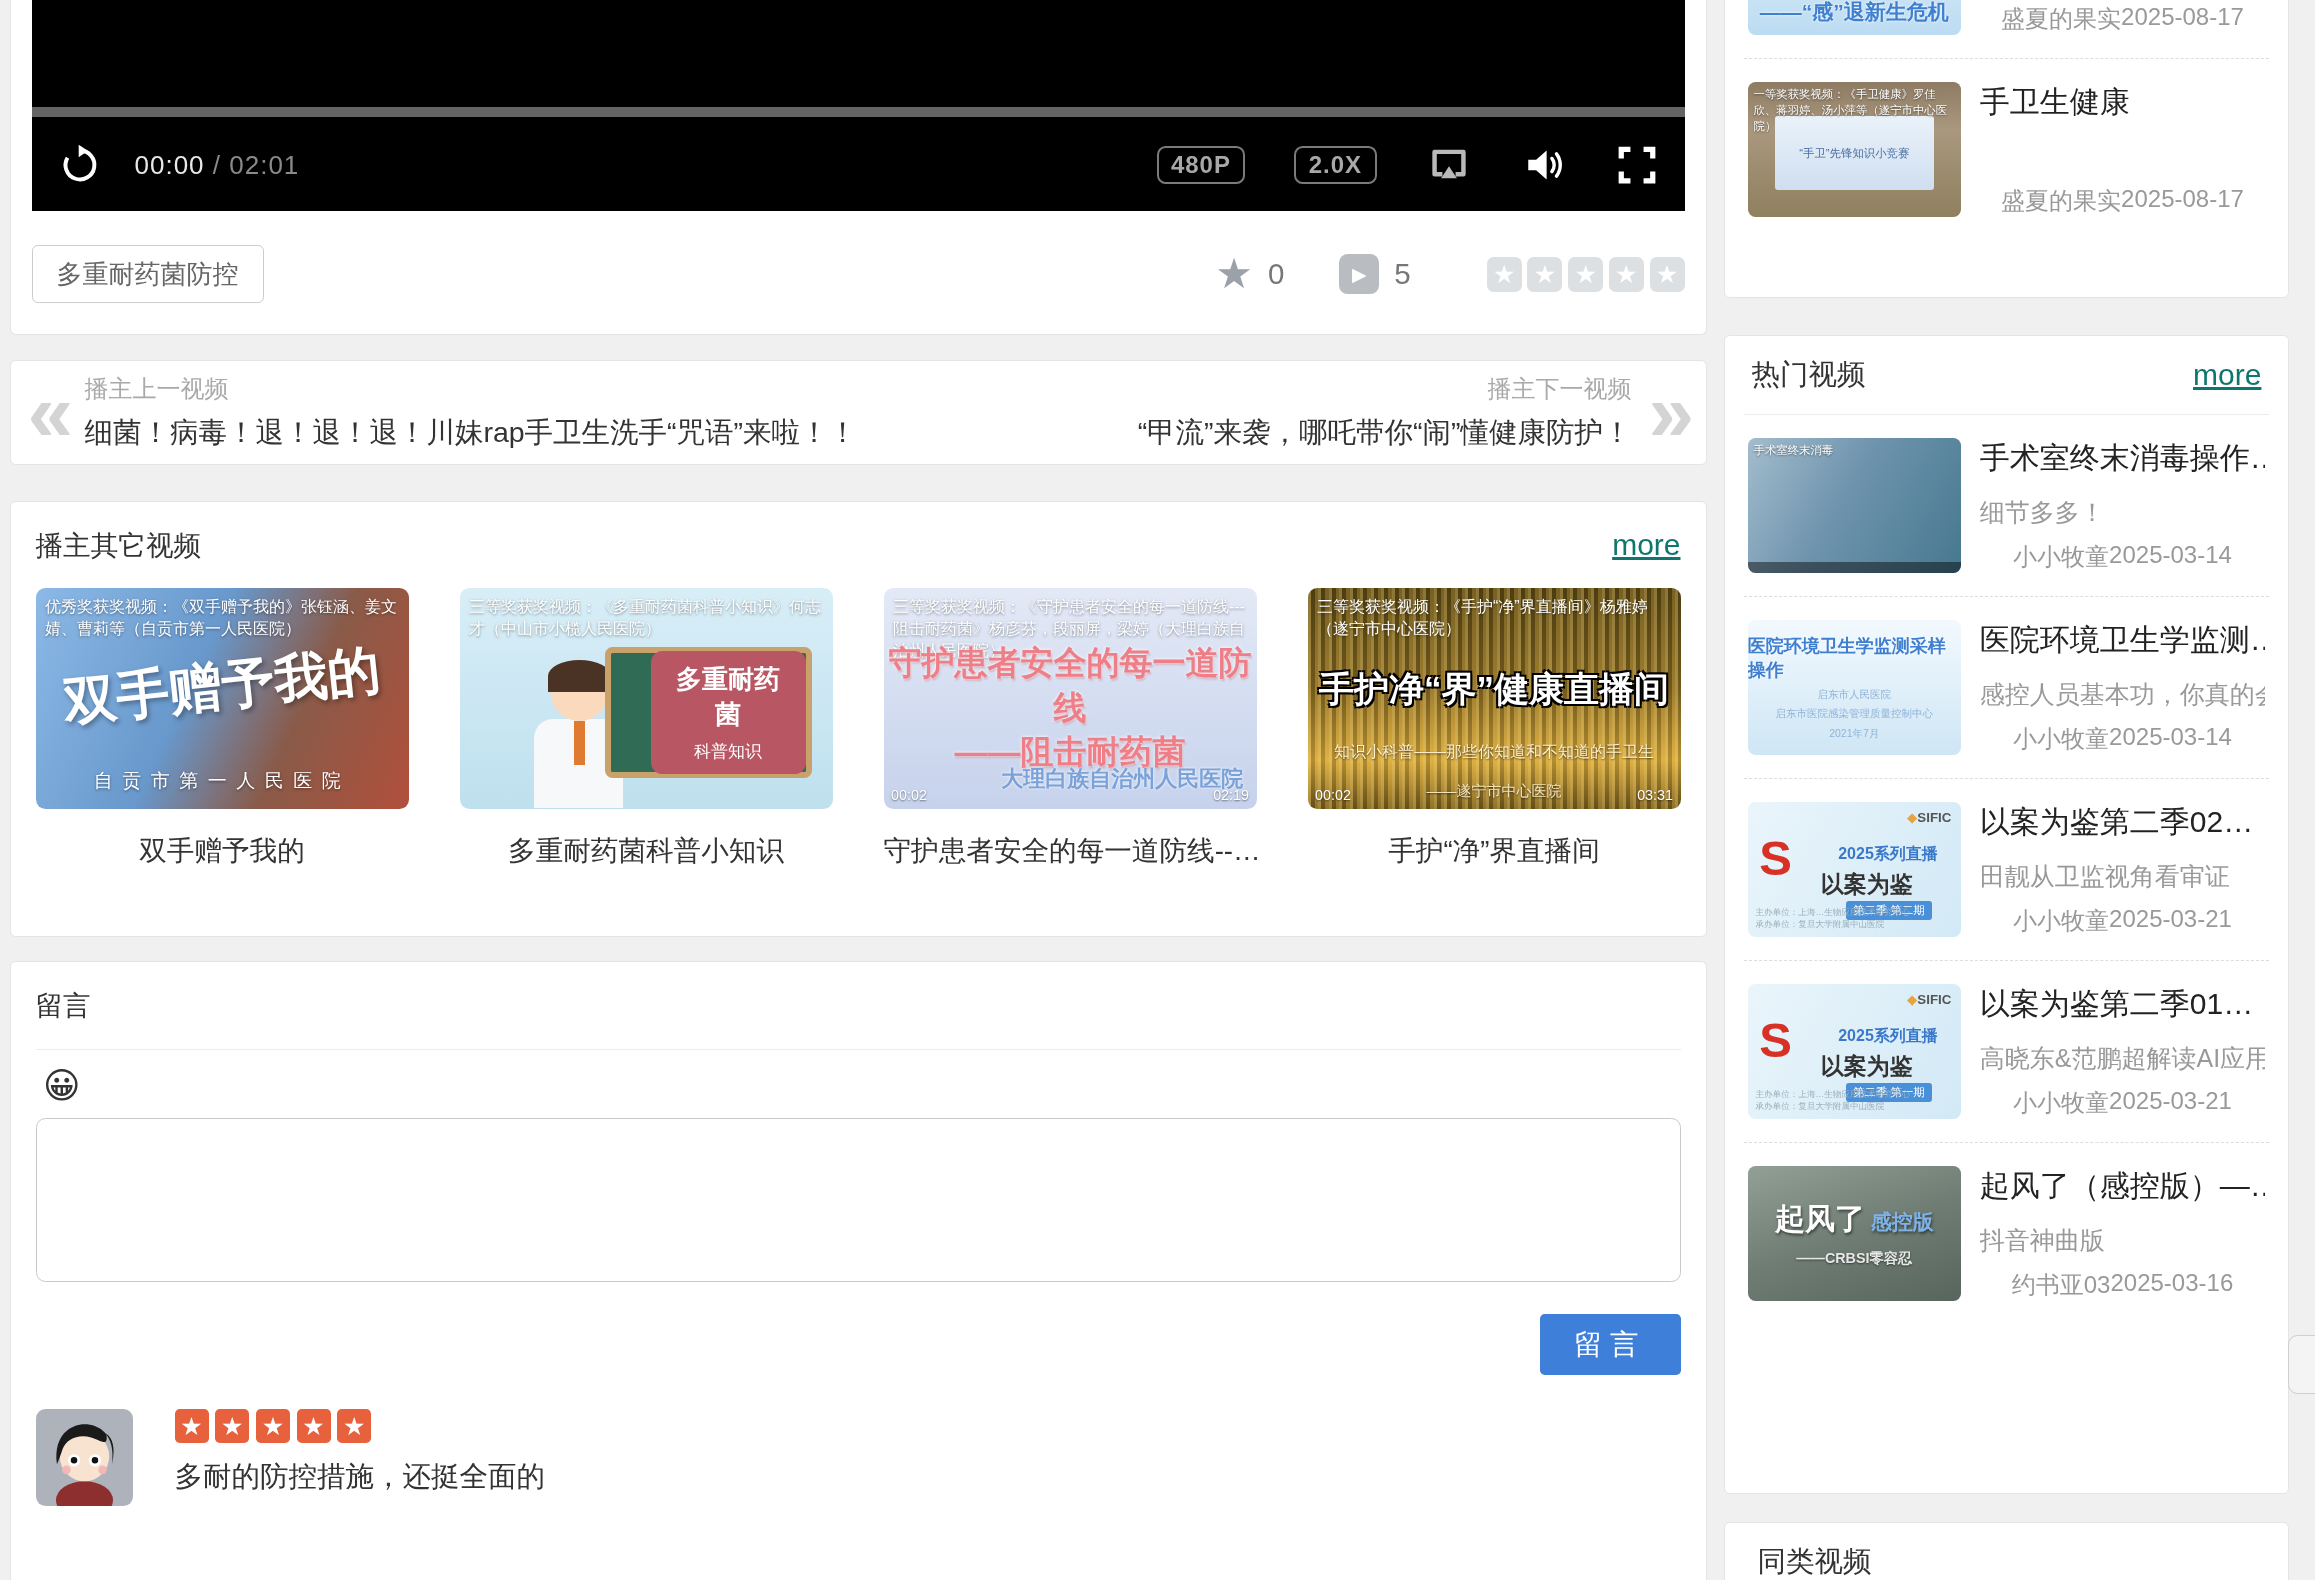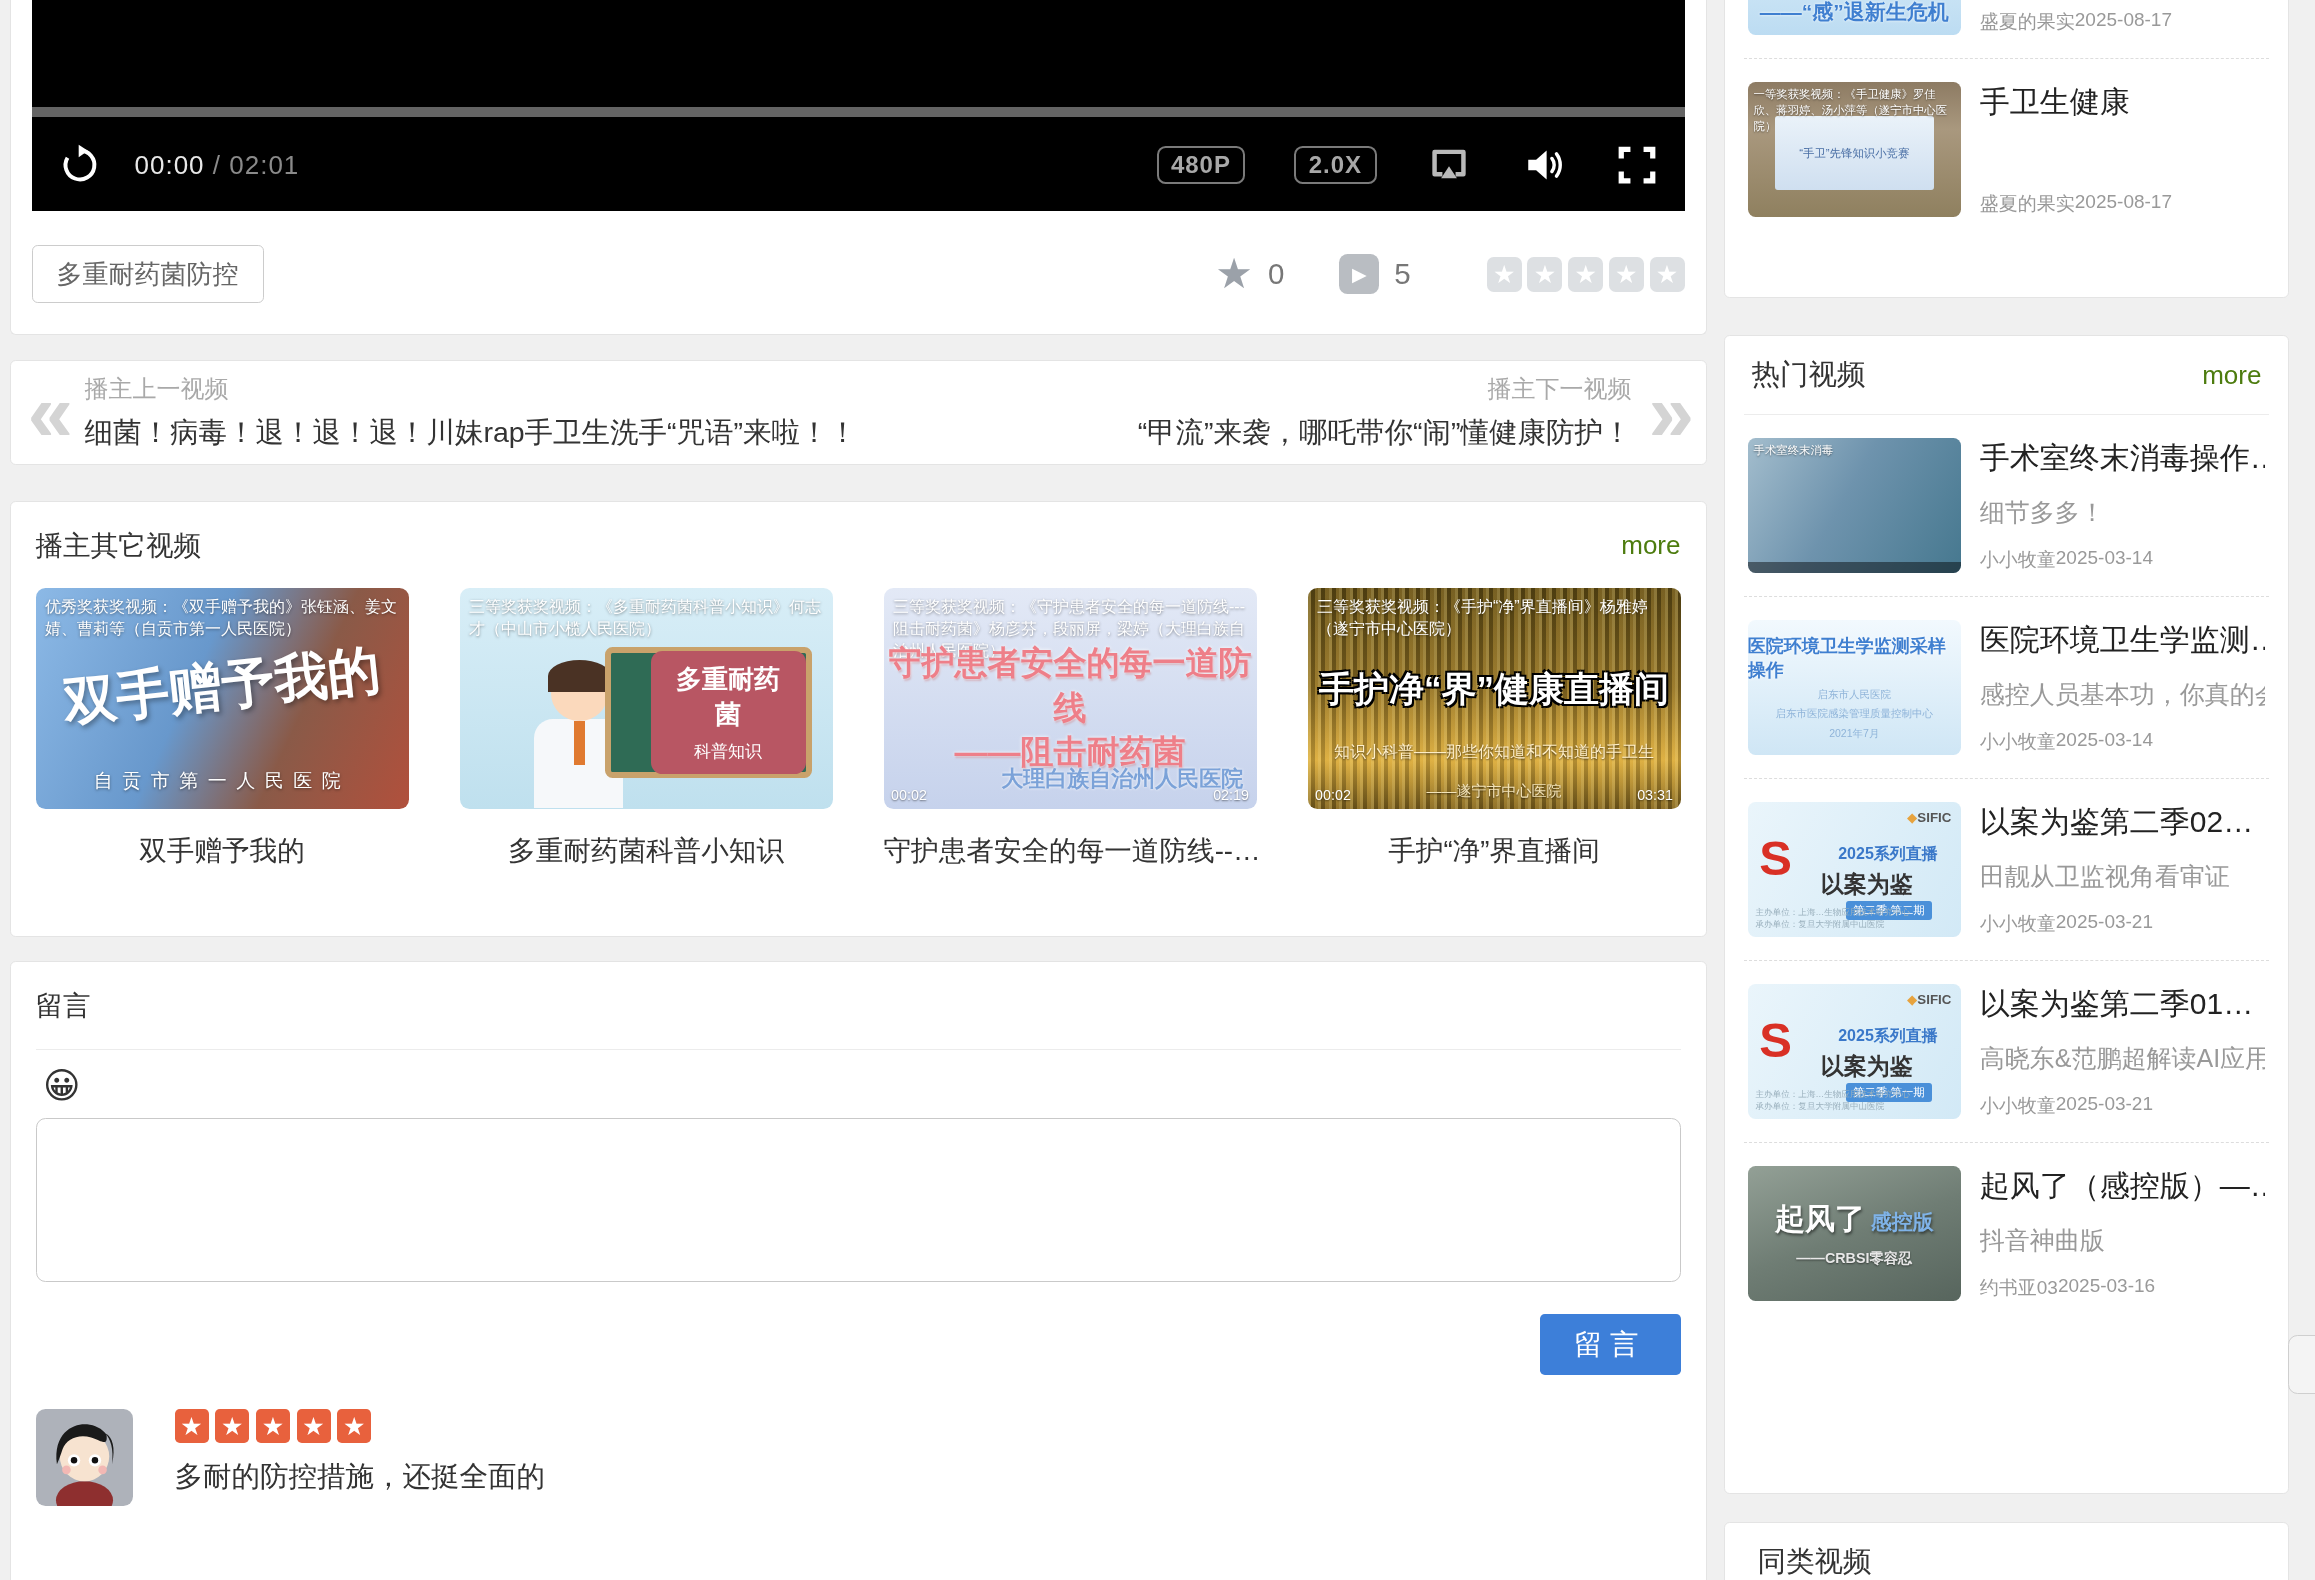--- a/index.html
+++ b/index.html
@@ -40,21 +40,21 @@
   .chevrons { font-size:82px; color:#d4d4d4; font-weight:bold; line-height:68px; letter-spacing:-5.7px; }
   .nav-block { margin:0 17px; }
   .nav-label { font-size:24px; color:#a9a9a9; }
   .nav-title { font-size:28.5px; color:#333; margin-top:8.6px; }
   .nav-next { margin-left:auto; text-align:right; }
 
   
   .card-other { left:9.5px; width:1697px; top:501px; height:436px; padding:0 25px; }
   .section-head { display:flex; align-items:center; height:86px; }
   .section-title { font-size:27.6px; color:#333; }
-  .more-link { margin-left:auto; font-size:26px; color:#4d7c0f; cursor:pointer; }
+  .more-link { margin-left:auto; font-size:30px; color:#0f766e; cursor:pointer;text-decoration:underline; }
   .thumb-grid { display:flex; gap:51px; }
   .vid-col { width:373px; }
   .vid-thumb { position:relative; width:373px; height:221px; border-radius:9.5px; overflow:hidden; }
   .vid-caption { margin-top:23px; text-align:center; font-size:27.6px; color:#333; white-space:nowrap; overflow:hidden; }
   .ov-top { position:absolute; left:0; right:0; top:0; padding:7.6px 9.5px; font-size:16px; line-height:1.4; color:#fff; text-shadow:0 1px 2.9px rgba(0,0,0,.45); }
   .t-time { position:absolute; bottom:5.7px; font-size:14.3px; color:#fff; text-shadow:0 1px 1.9px rgba(0,0,0,.5); }
   .t-time.l { left:7.6px; } .t-time.r { right:7.6px; }
 
   .thumb-1 { background:linear-gradient(115deg,#8cb9e6 0%,#6898cc 42%,#8a5a48 68%,#b1503c 100%); }
   .t1-main { position:absolute; left:27px; top:63px; font-size:53px; color:#fff; font-weight:bold; transform:rotate(-6deg); text-shadow:1.9px 2.9px 5.7px rgba(0,0,0,.35); }
@@ -107,21 +107,21 @@
   .side-c { top:1522px; height:190px; padding:0 25px; }
   .side-head { display:flex; align-items:center; height:78px; padding:0 7.6px; }
   .side-head .section-title { font-size:28.5px; }
   .side-divider { border-top:1px solid #ececec; }
   .dashed-sep { border-top:1.9px dashed #ddd; }
   .side-item { display:flex; gap:19px; padding:23px 3.8px; cursor:pointer; }
   .side-thumb { position:relative; width:213px; height:135px; border-radius:7.6px; overflow:hidden; flex-shrink:0; }
   .side-info { flex:1; display:flex; flex-direction:column; min-width:0; }
   .side-title { font-size:30px; color:#222; white-space:nowrap; overflow:hidden; }
   .side-sub { font-size:25px; color:#999; margin-top:17px; white-space:nowrap; overflow:hidden; }
-  .side-meta { margin-top:auto; display:flex; justify-content:flex-start; font-size:19px; color:#999; }
+  .side-meta { margin-top:auto; display:flex; justify-content:center; font-size:24px; color:#999; }
   .sov-top { position:absolute; left:0; right:0; top:0; padding:4.8px 5.7px; font-size:11.4px; line-height:1.4; color:#fff; text-shadow:0 1px 1.9px rgba(0,0,0,.5); }
 
   .sthumb-recent0 { background:linear-gradient(180deg,#e6f3fb,#bcdcf2); }
   .sr0-text { position:absolute; bottom:9.5px; left:0; right:0; text-align:center; font-size:21px; font-weight:bold; color:#3f7fd0; text-shadow:0 0 2.9px #fff; }
   .sthumb-recent1 { background:linear-gradient(180deg,#8d7b63,#a9987e 35%,#8f805f); }
   .sr1-screen { position:absolute; left:27px; right:27px; top:34px; bottom:27px; background:linear-gradient(#eaf2f9,#cfdff0); border-radius:2.9px; display:flex; align-items:center; justify-content:center; }
   .sr1-screen span { font-size:11.4px; color:#4a6fa5; }
 
   .sthumb-hot0 { background:linear-gradient(120deg,#a3bdcd 0%,#6e93ad 45%,#46788f 100%); }
   .hot0-bar { position:absolute; bottom:0; left:0; right:0; height:11.4px; background:rgba(0,0,0,.45); }

